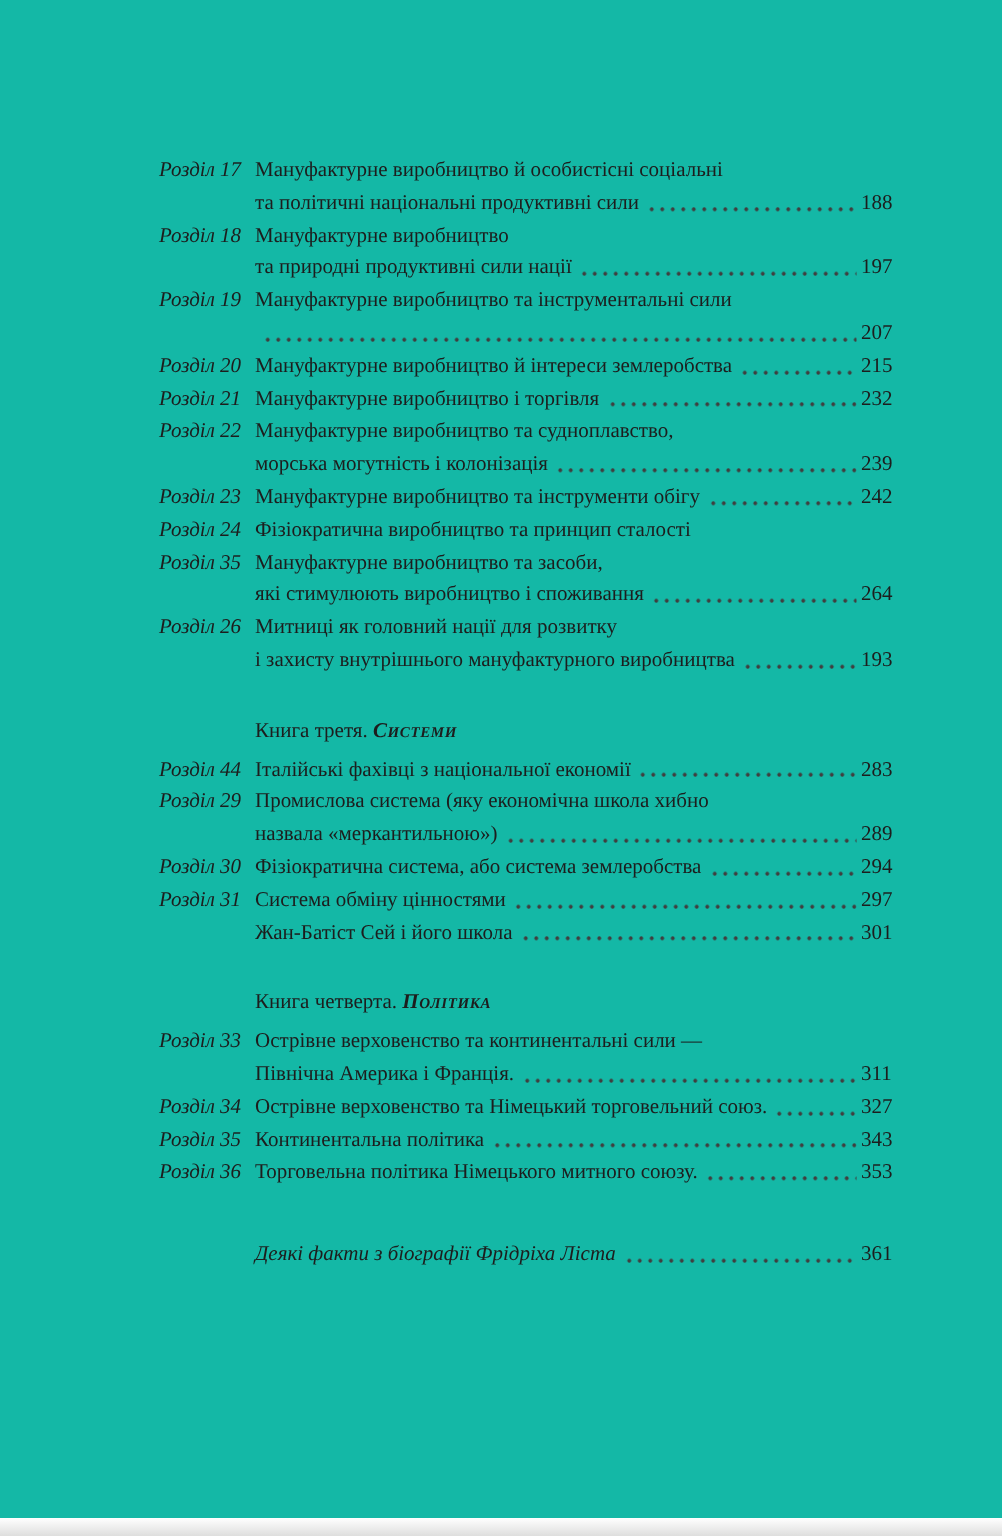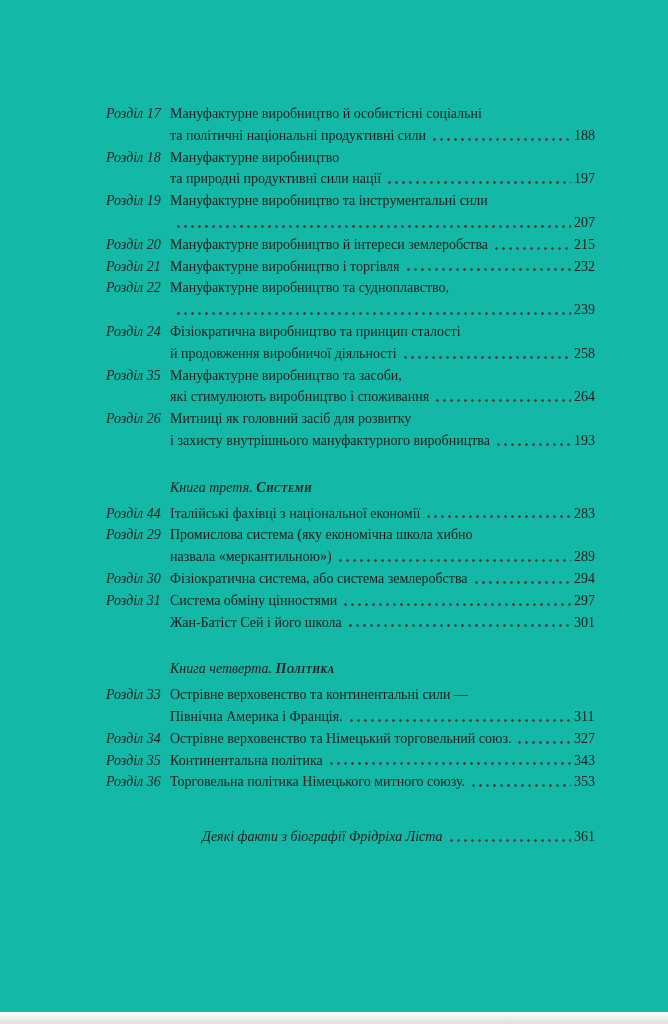--- a/index.html
+++ b/index.html
@@ -52,33 +52,33 @@
     flex: 0 0 auto;
     min-width: 26px;
     text-align: left;
     font-style: normal;
     white-space: nowrap;
   }
   .section {
     margin: 25px 0 4px 64px;
     line-height: 21.8px;
   }
-  .sec-prefix { font-style: italic; }
+  .sec-prefix { }
   .sec-title {
     font-weight: bold;
     font-variant: small-caps;
     letter-spacing: 0.4px;
     font-style: italic;
   }
   .label-full {
     font-style: italic;
     line-height: 21.8px;
     white-space: nowrap;
   }
-  .entry.note { margin-top: 33px; gap: 32px; }
+  .entry.note { margin-top: 33px; }
 </style>
 </head>
 <body>
 
 <div class="page">
   <div id="toc">
       <div class="entry">
         <div class="label">Розділ 17</div>
         <div class="body">
           <div class="line"><span class="text">Мануфактурне виробництво й особистісні соціальні</span></div>
@@ -128,51 +128,57 @@
             <span class="dots"></span>
             <span class="pagenum">232</span>
           </div>
         </div>
       </div>
       <div class="entry">
         <div class="label">Розділ 22</div>
         <div class="body">
           <div class="line"><span class="text">Мануфактурне виробництво та судноплавство,</span></div>
           <div class="line last">
+            <span class="text">морська могутність і колонізація</span>
             <span class="dots"></span>
             <span class="pagenum">239</span>
           </div>
         </div>
       </div>
       <div class="entry">
+        <div class="label">Розділ 23</div>
+        <div class="body">
+          <div class="line last">
+            <span class="text">Мануфактурне виробництво та інструменти обігу</span>
+            <span class="dots"></span>
+            <span class="pagenum">242</span>
+          </div>
+        </div>
+      </div>
+      <div class="entry">
         <div class="label">Розділ 24</div>
         <div class="body">
           <div class="line"><span class="text">Фізіократична виробництво та принцип сталості</span></div>
-          <div class="line last">
-            <span class="text">й продовження виробничої діяльності</span>
-            <span class="dots"></span>
-            <span class="pagenum">258</span>
-          </div>
         </div>
       </div>
       <div class="entry">
         <div class="label">Розділ 35</div>
         <div class="body">
           <div class="line"><span class="text">Мануфактурне виробництво та засоби,</span></div>
           <div class="line last">
             <span class="text">які стимулюють виробництво і споживання</span>
             <span class="dots"></span>
             <span class="pagenum">264</span>
           </div>
         </div>
       </div>
       <div class="entry">
         <div class="label">Розділ 26</div>
         <div class="body">
-          <div class="line"><span class="text">Митниці як головний засіб для розвитку</span></div>
+          <div class="line"><span class="text">Митниці як головний нації для розвитку</span></div>
           <div class="line last">
             <span class="text">і захисту внутрішнього мануфактурного виробництва</span>
             <span class="dots"></span>
             <span class="pagenum">193</span>
           </div>
         </div>
       </div>
       <div class="section"><span class="sec-prefix">Книга третя.</span> <span class="sec-title">Системи</span></div>
       <div class="entry">
         <div class="label">Розділ 44</div>

